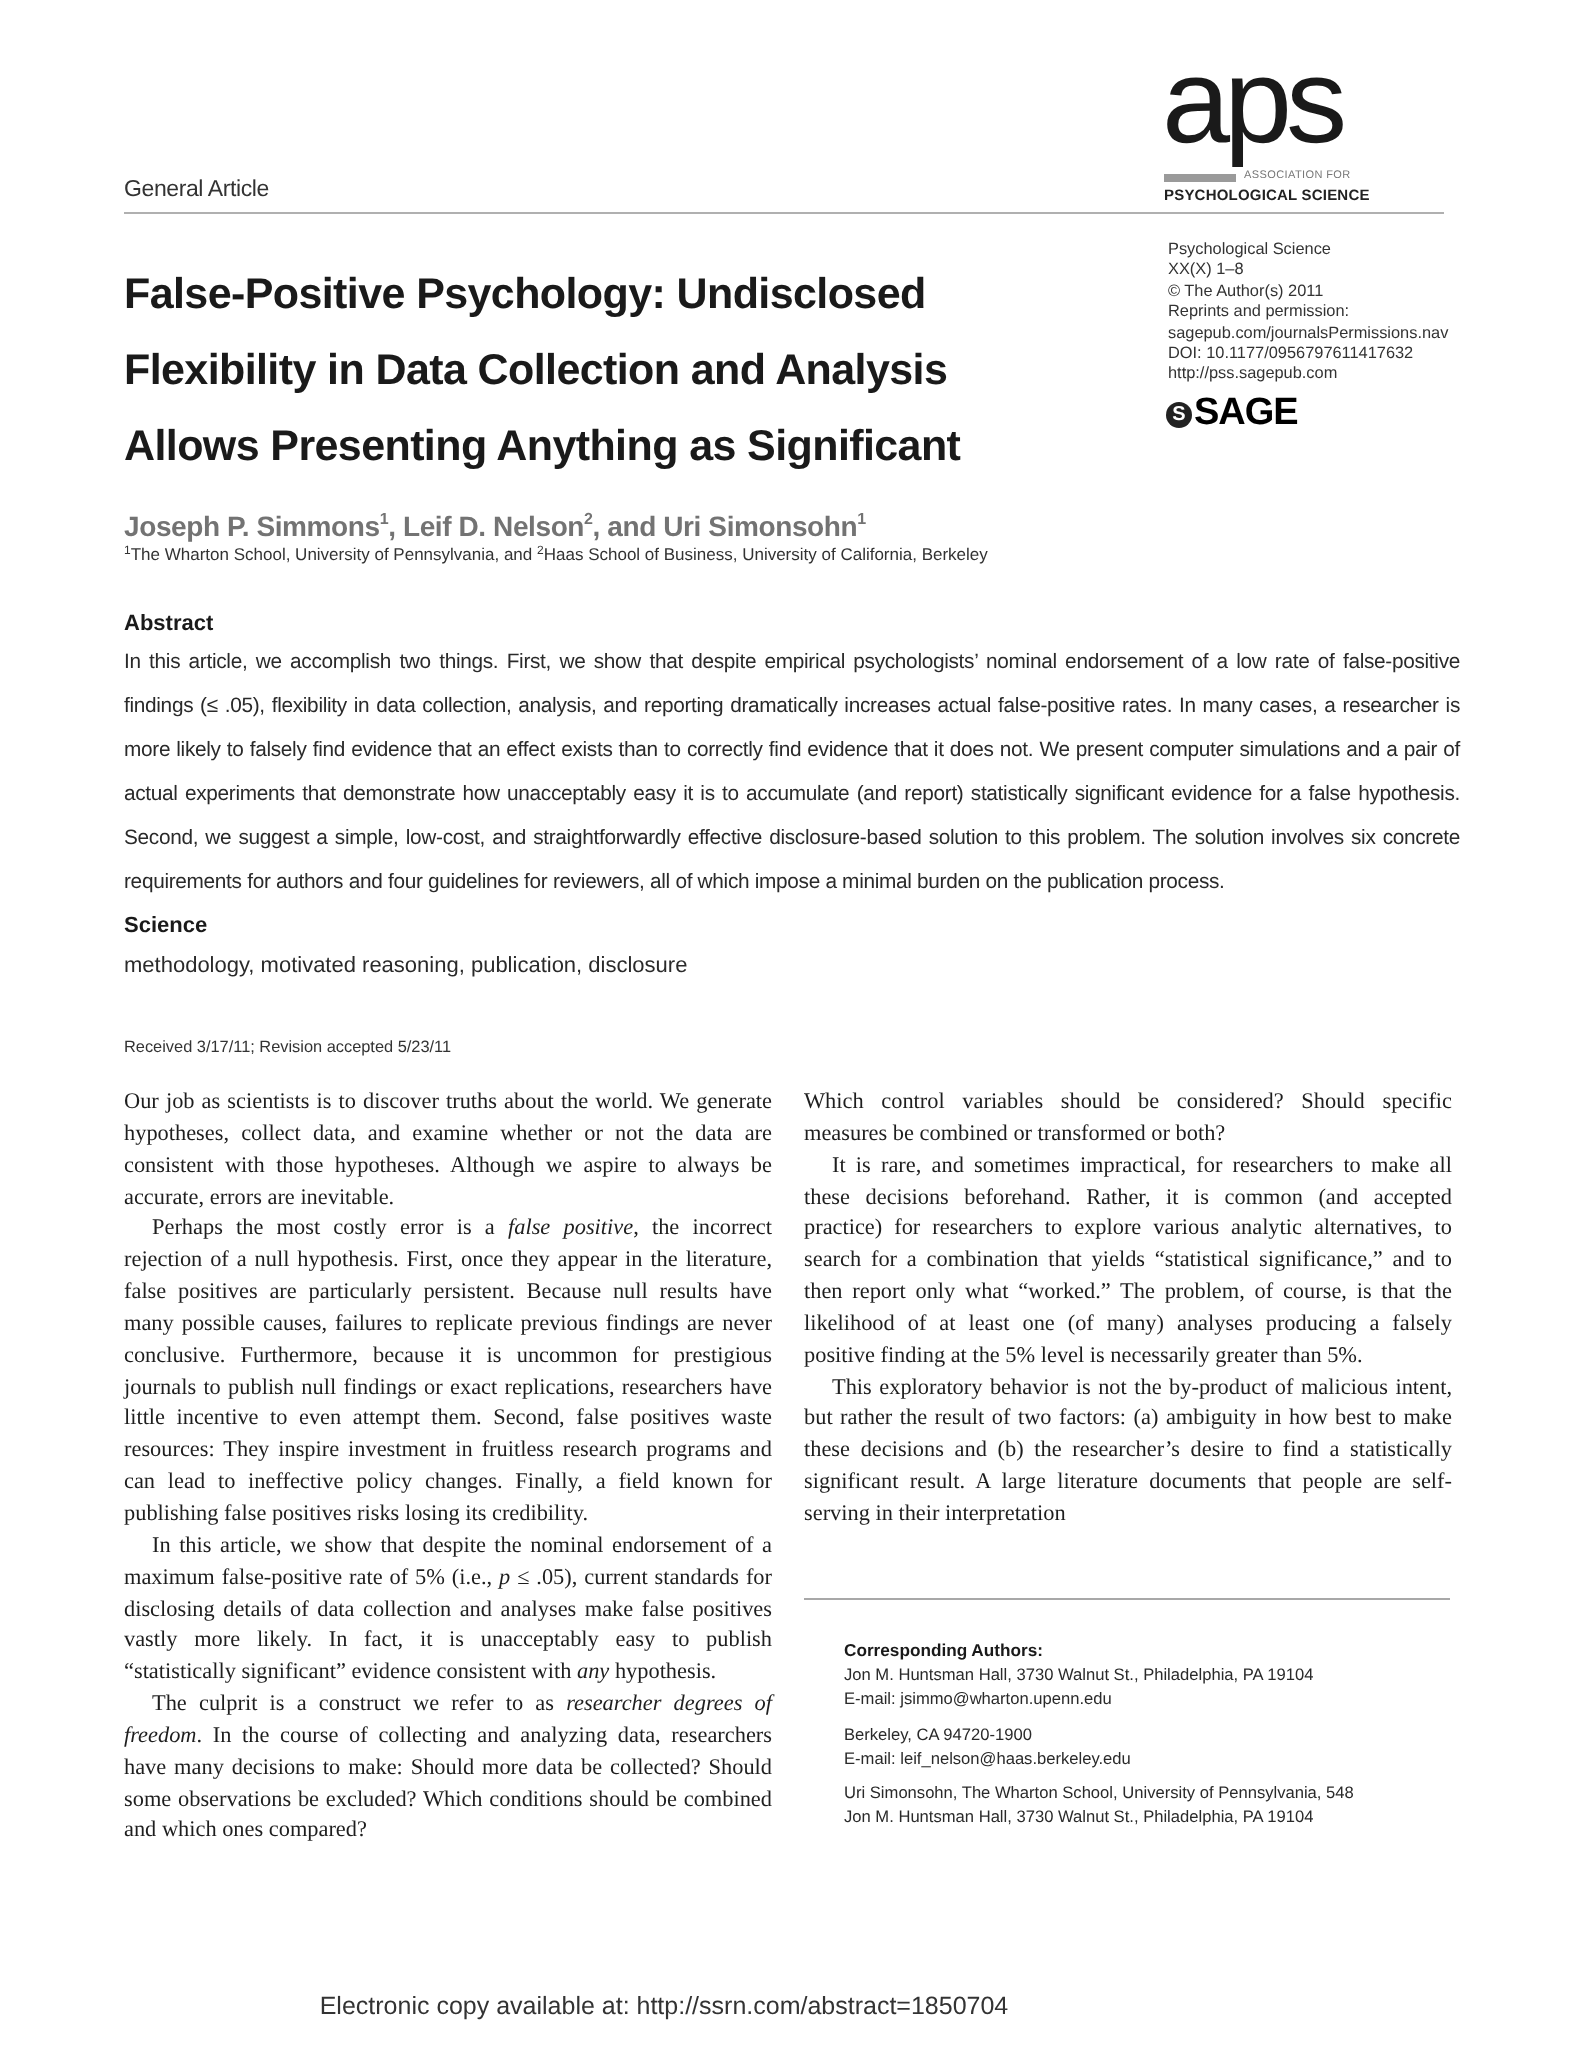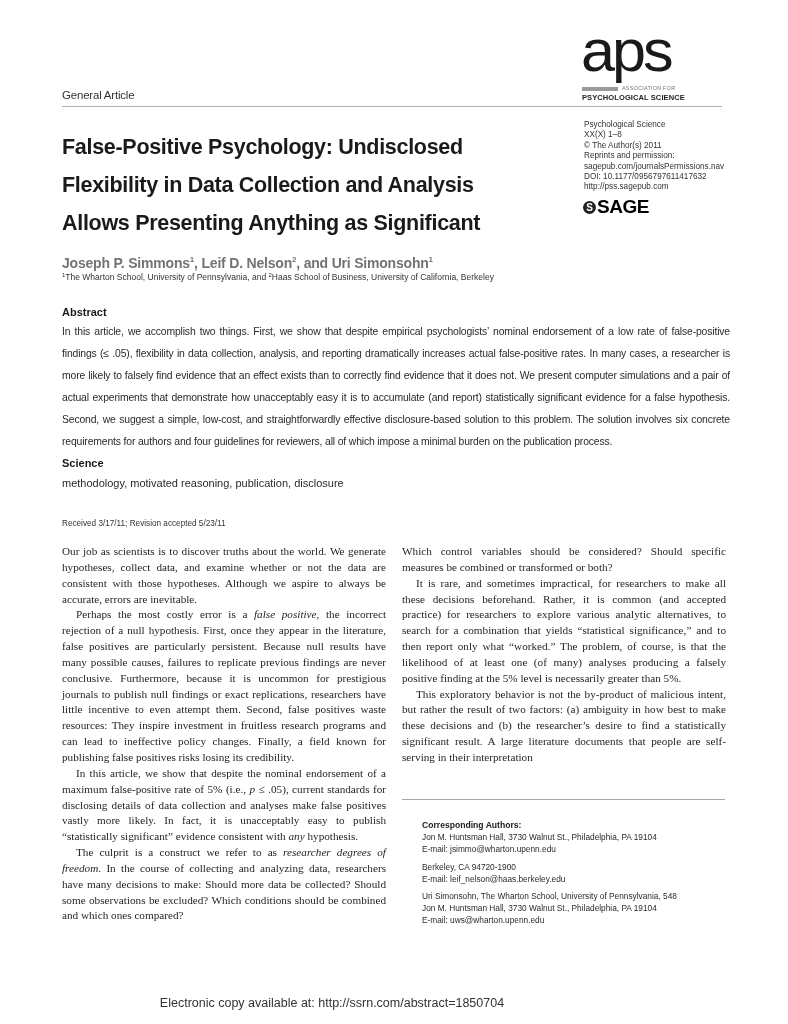--- a/index.html
+++ b/index.html
@@ -112,17 +112,16 @@
     <div>Jon M. Huntsman Hall, 3730 Walnut St., Philadelphia, PA 19104</div>
     <div>E-mail: jsimmo@wharton.upenn.edu</div>
   </div>
   <div class="block">
     <div>Berkeley, CA 94720-1900</div>
     <div>E-mail: leif_nelson@haas.berkeley.edu</div>
   </div>
   <div class="block">
     <div>Uri Simonsohn, The Wharton School, University of Pennsylvania, 548</div>
     <div>Jon M. Huntsman Hall, 3730 Walnut St., Philadelphia, PA 19104</div>
-    <div>E-mail: uws@wharton.upenn.edu</div>
   </div>
 </div>
 
 <div class="abs footer">Electronic copy available at: http://ssrn.com/abstract=1850704</div>
 
 </body></html>

